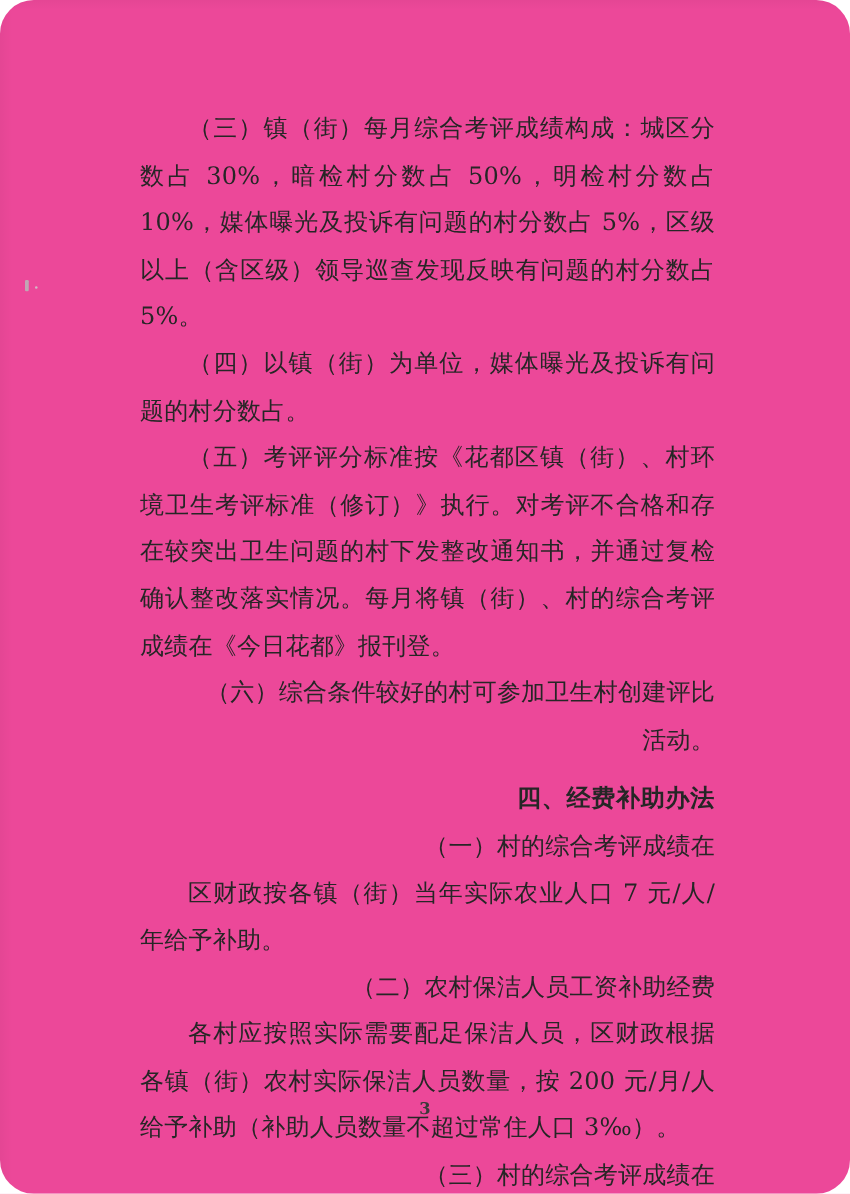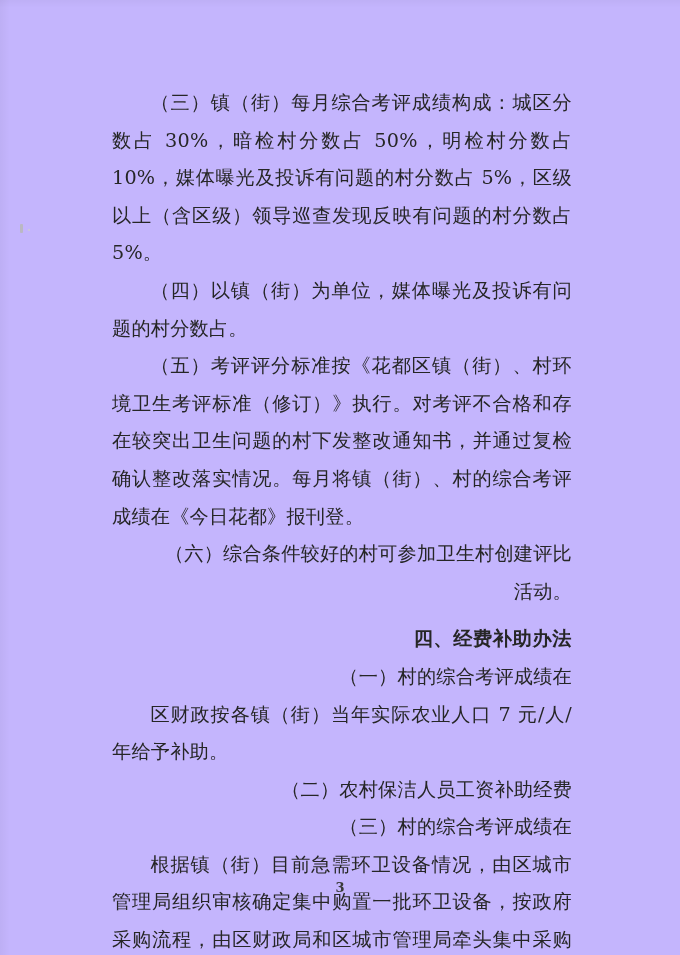--- a/index.html
+++ b/index.html
@@ -5,23 +5,24 @@
 <style>
   html, body {
     margin: 0;
     padding: 0;
     background: #ffffff;
   }
   .page {
     position: relative;
     width: 680px;
     height: 955px;
-    background: #c4b5fd;
+    background: #ec4899;
     overflow: hidden;
     box-sizing: border-box;
+    border-radius: 27px;
   }
   .text-column {
     position: absolute;
     left: 112px;
     top: 84px;
     width: 460px;
     font-family: "DejaVu Serif", "Liberation Serif", serif;
     font-size: 19.2px;
     line-height: 37.6px;
     color: #262626;
@@ -100,19 +101,20 @@
 
   <div class="text-column">
     <p class="para">（三）镇（街）每月综合考评成绩构成：城区分数占 30%，暗检村分数占 50%，明检村分数占 10%，媒体曝光及投诉有问题的村分数占 5%，区级以上（含区级）领导巡查发现反映有问题的村分数占 5%。</p>
     <p class="para">（四）以镇（街）为单位，媒体曝光及投诉有问题的村分数占。</p>
     <p class="para">（五）考评评分标准按《花都区镇（街）、村环境卫生考评标准（修订）》执行。对考评不合格和存在较突出卫生问题的村下发整改通知书，并通过复检确认整改落实情况。每月将镇（街）、村的综合考评成绩在《今日花都》报刊登。</p>
     <p class="para no-justify">（六）综合条件较好的村可参加卫生村创建评比活动。</p>
     <p class="para heading no-justify">四、经费补助办法</p>
     <p class="para no-justify">（一）村的综合考评成绩在</p>
     <p class="para">区财政按各镇（街）当年实际农业人口 7 元/人/年给予补助。</p>
     <p class="para no-justify">（二）农村保洁人员工资补助经费</p>
+    <p class="para">各村应按照实际需要配足保洁人员，区财政根据各镇（街）农村实际保洁人员数量，按 200 元/月/人给予补助（补助人员数量不超过常住人口 3‰）。</p>
     <p class="para no-justify">（三）村的综合考评成绩在</p>
     <p class="para">根据镇（街）目前急需环卫设备情况，由区城市管理局组织审核确定集中购置一批环卫设备，按政府采购流程，由区财政局和区城市管理局牵头集中采购后统一配发。各镇（街）对环卫设备使用维护管理情况纳入考评。</p>
   </div>
 
   <div class="page-number">3</div>
 
 </div>
 
 </body></html>

